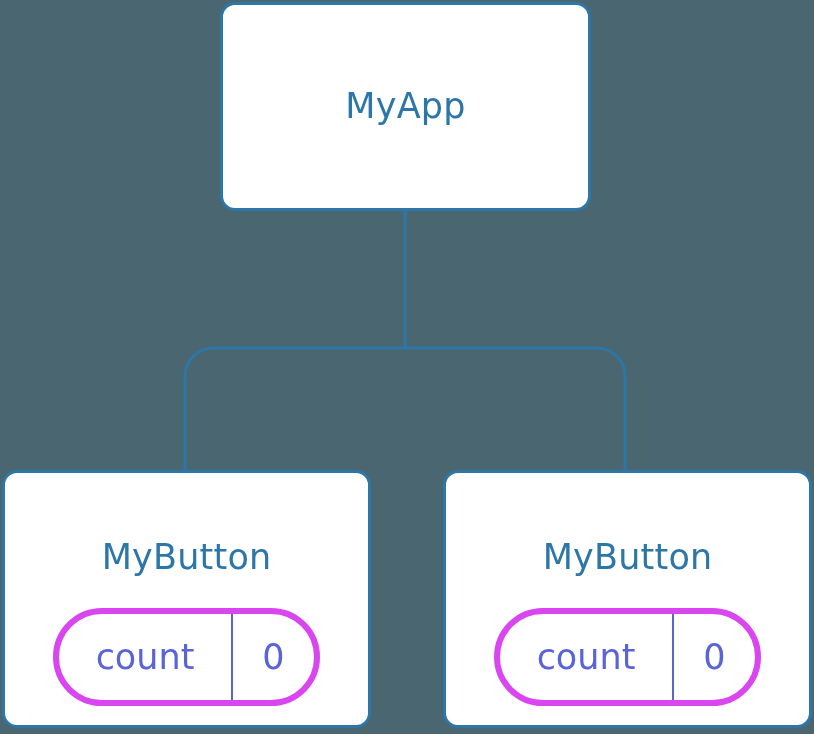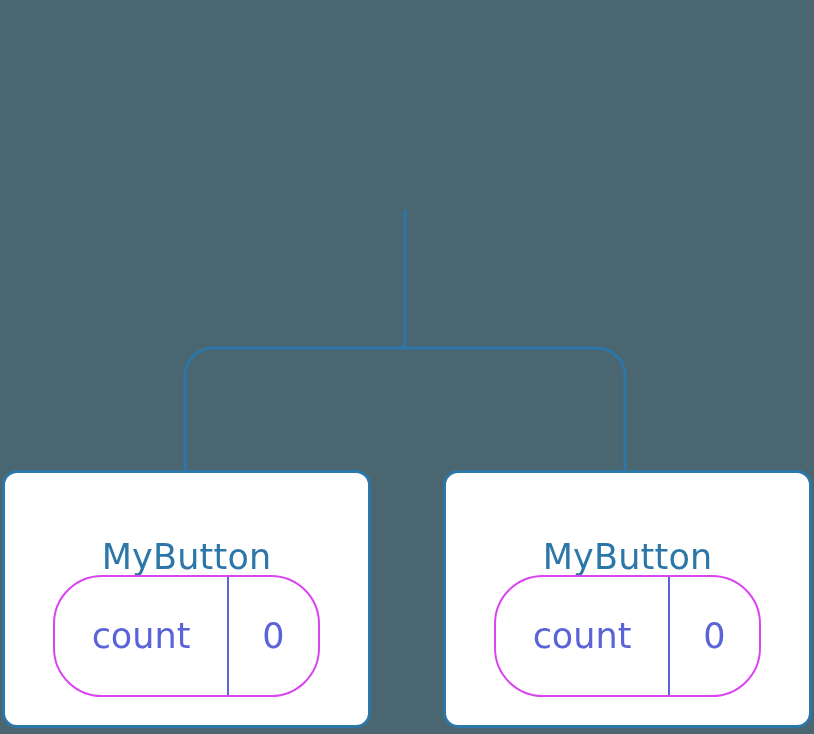--- a/index.html
+++ b/index.html
@@ -64,23 +64,24 @@
     top: 470px;
     width: 369px;
     height: 258px;
     justify-content: flex-start;
   }
   #node-child-0 .node-title,
   #node-child-1 .node-title {
     margin-top: 67px;
   }
   .state-pill {
+    margin-top: 33px;
     width: 267px;
-    height: 122px;
-    border: 2px solid #d946ef;
+    height: 98px;
+    border: 6px solid #d946ef;
     border-radius: 49px;
     box-sizing: border-box;
     display: flex;
     align-items: stretch;
     overflow: hidden;
   }
   .pill-key {
     flex: 0 0 174px;
     display: flex;
     align-items: center;
@@ -107,20 +108,23 @@
 <body>
 
 <div id="canvas">
 
   <svg id="edges" viewBox="0 0 814 734" width="814" height="734" fill="none" xmlns="http://www.w3.org/2000/svg">
     <path d="M 405 210 L 405 348" stroke="#2d77a8" stroke-width="3" fill="none"></path>
     <path d="M 405 348 L 213 348 A 28 28 0 0 0 185 376 L 185 471" stroke="#2d77a8" stroke-width="3" fill="none" stroke-linecap="butt"></path>
     <path d="M 405 348 L 597 348 A 28 28 0 0 1 625 376 L 625 471" stroke="#2d77a8" stroke-width="3" fill="none" stroke-linecap="butt"></path>
   </svg>
 
+  <div class="node" id="node-root">
+    <div class="node-title">MyApp</div>
+  </div>
 
   <div class="node" id="node-child-0">
     <div class="node-title">MyButton</div>
     <div class="state-pill">
       <div class="pill-key">
         <span class="pill-key-text">count</span>
       </div>
       <div class="pill-val">
         <span class="pill-val-text">0</span>
       </div>

